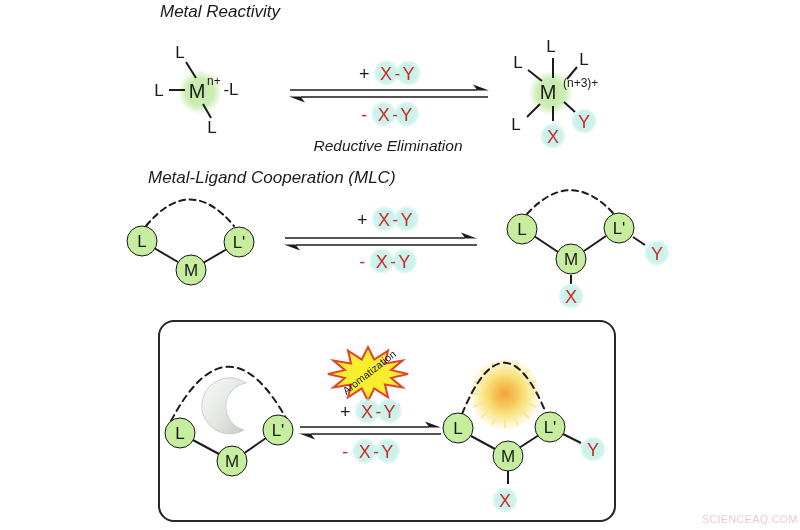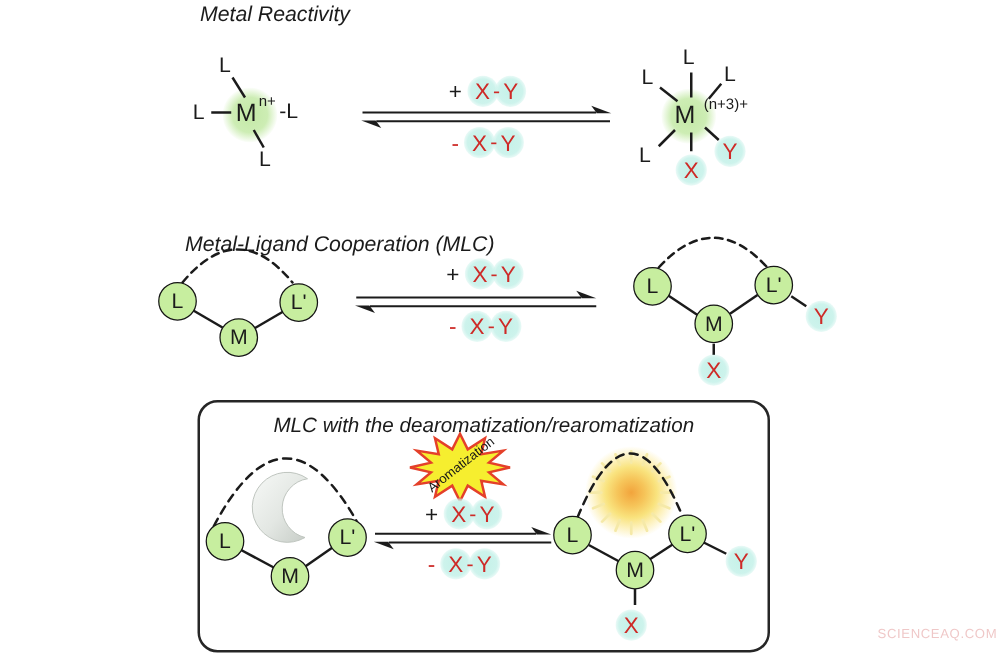--- a/index.html
+++ b/index.html
@@ -24,21 +24,21 @@
   .sign{font-size:18px;margin-right:4px;}
   .dash{font-size:17px;margin:0 -4px;position:relative;z-index:2;}
   .rxn-label{font-size:15.5px;}
   .sec-title{font-size:17px;}
   .box{position:absolute;left:158px;top:320px;width:458px;height:202px;box-sizing:border-box;
        border:2.5px solid #262626;border-radius:16px;background:transparent;}
   .box-title{font-size:16.5px;}
   .burst-label{position:absolute;left:369px;top:372px;white-space:pre;
        transform:translate(-50%,-50%) rotate(-38deg);font-size:10.5px;color:#161616;}
   .focus{font-size:17px;}
-  .wm{position:absolute;left:702px;top:501px;font-size:10.5px;letter-spacing:.5px;
+  .wm{position:absolute;left:702px;top:513px;font-size:10.5px;letter-spacing:.5px;
       color:rgba(219,130,130,.45);white-space:pre;}
 </style>
 </head>
 <body>
 
 <div class="stage">
 
   <div class="glow" style="left:200px;top:92px"></div>
   <div class="glow" style="left:551px;top:93px"></div>
 
@@ -133,31 +133,32 @@
     <span class="chip">X</span>
     <span class="dash red">-</span>
     <span class="chip">Y</span>
   </div>
   <div class="abs xy" style="left:390px;top:114px">
     <span class="sign red">-</span>
     <span class="chip">X</span>
     <span class="dash red">-</span>
     <span class="chip">Y</span>
   </div>
+  <div class="abs it rxn-label" style="left:388px;top:146px">Reductive Elimination</div>
 
   <div class="abs atom" style="left:551px;top:46px">L</div>
   <div class="abs atom" style="left:518px;top:62px">L</div>
   <div class="abs atom" style="left:584px;top:59px">L</div>
   <div class="abs atom" style="left:516px;top:124px">L</div>
   <div class="abs metal" style="left:548px;top:92px">M</div>
   <div class="abs-l sup" style="left:563px;top:83px">(n+3)+</div>
   <div class="chip abs" style="left:553px;top:136px">X</div>
   <div class="chip abs" style="left:584px;top:121px">Y</div>
 
-  <div class="abs-l it sec-title" style="left:148px;top:195px">Metal-Ligand Cooperation (MLC)</div>
+  <div class="abs-l it sec-title" style="left:148px;top:177px">Metal-Ligand Cooperation (MLC)</div>
 
   <div class="node abs" style="left:142px;top:241px">L</div>
   <div class="node abs" style="left:191px;top:270px">M</div>
   <div class="node abs" style="left:239px;top:242px">L'</div>
 
   <div class="abs xy" style="left:388px;top:219px">
     <span class="sign">+</span>
     <span class="chip">X</span>
     <span class="dash red">-</span>
     <span class="chip">Y</span>
@@ -169,21 +170,20 @@
     <span class="chip">Y</span>
   </div>
 
   <div class="node abs" style="left:522px;top:229px">L</div>
   <div class="node abs" style="left:571px;top:259px">M</div>
   <div class="node abs" style="left:619px;top:228px">L'</div>
   <div class="chip abs" style="left:657px;top:253px">Y</div>
   <div class="chip abs" style="left:571px;top:296px">X</div>
 
   <div class="box"></div>
-  <div class="abs it box-title" style="left:387px;top:341px">MLC with the dearomatization/rearomatization</div>
 
   <div class="node abs" style="left:180px;top:433px">L</div>
   <div class="node abs" style="left:232px;top:461px">M</div>
   <div class="node abs" style="left:278px;top:430px">L'</div>
 
   <div class="burst-label">Aromatization</div>
 
   <div class="abs xy" style="left:371px;top:411px">
     <span class="sign">+</span>
     <span class="chip">X</span>

